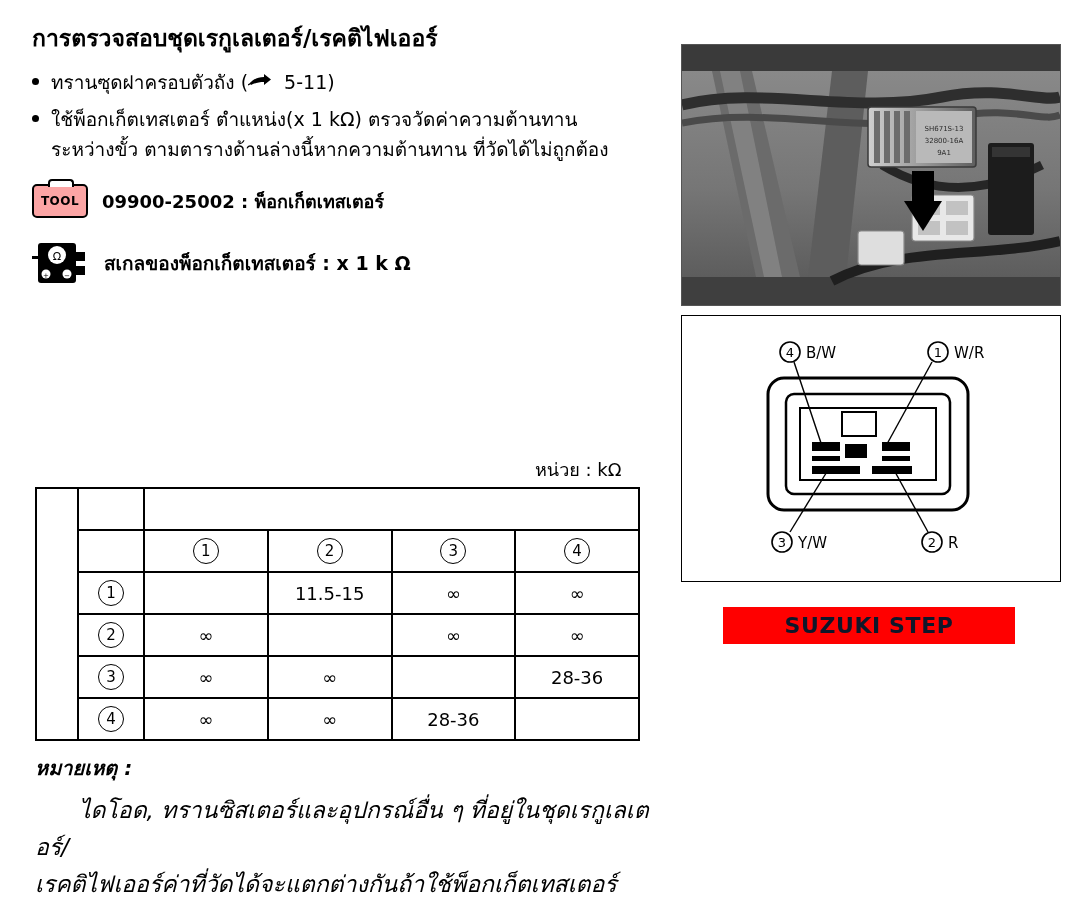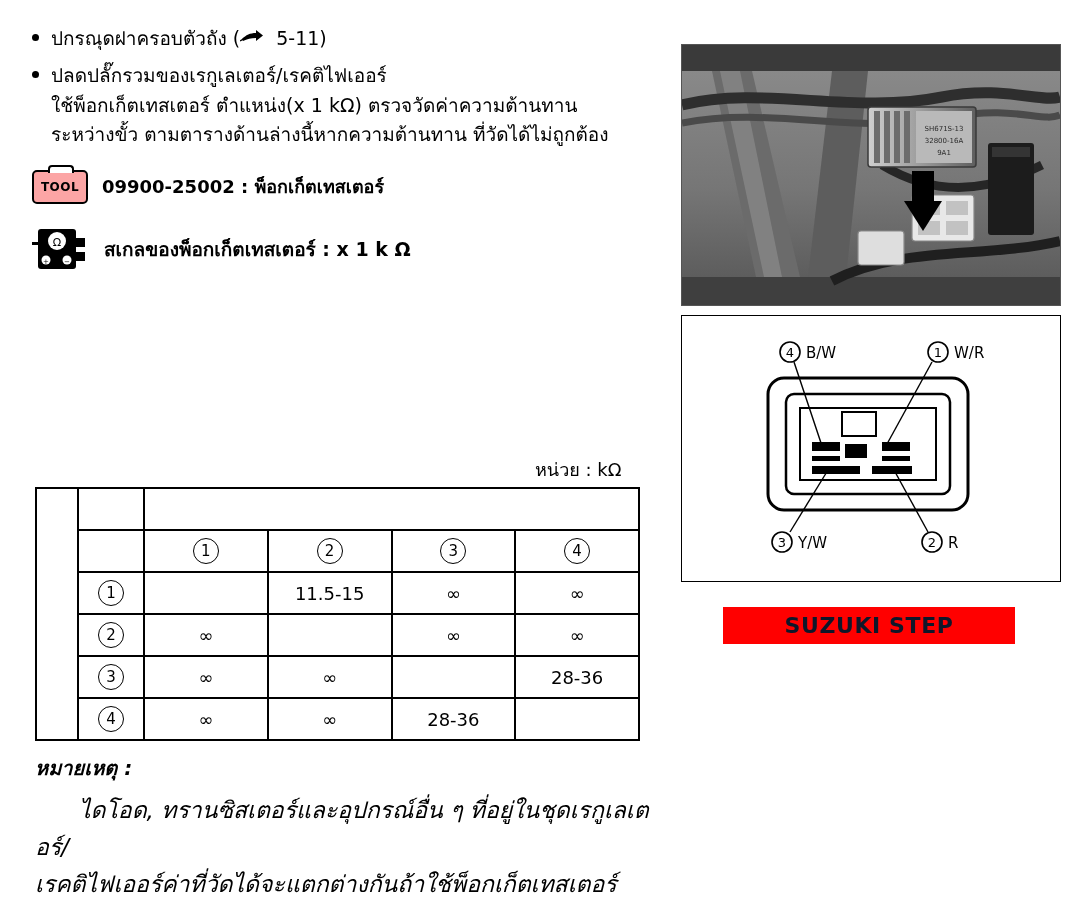--- a/index.html
+++ b/index.html
@@ -237,37 +237,37 @@
     white-space: nowrap;
   }
 </style>
 </head>
 <body>
 
 <div class="page">
 
   <div class="left-col">
 
+    <div class="heading">การตรวจสอบชุดเรกูเลเตอร์/เรคติไฟเออร์</div>
 
     <div class="bullet-row">
       <div class="bullet-dot"></div>
       <div class="bullet-text">
-        <span>ปกรณุดฝาครอบตัวถัง (</span><span class="hand-ref">
+        <span>ทรานซุดฝาครอบตัวถัง (</span><span class="hand-ref">
           <svg width="30" height="17" viewBox="0 0 30 17">
             <path d="M2 11 C6 7, 10 5, 16 5 L16 2 L23 7.5 L16 13 L16 10 C11 10, 7 11, 3 13 Z" fill="#000"></path>
             <path d="M0 13 C4 10, 8 9, 13 9" stroke="#000" stroke-width="1.3" fill="none"></path>
           </svg>
         </span><span> 5-11)</span>
       </div>
     </div>
 
     <div class="bullet-row">
       <div class="bullet-dot"></div>
       <div class="bullet-text">
-        <div>ปลดปลั๊กรวมของเรกูเลเตอร์/เรคติไฟเออร์</div>
         <div>ใช้พ็อกเก็ตเทสเตอร์ ตำแหน่ง(x 1 kΩ) ตรวจวัดค่าความต้านทาน</div>
         <div>ระหว่างขั้ว ตามตารางด้านล่างนี้หากความต้านทาน ที่วัดได้ไม่ถูกต้อง</div>
       </div>
     </div>
 
     <div class="tool-row">
       <div class="tool-badge">TOOL</div>
       <div class="tool-text">09900-25002 : พ็อกเก็ตเทสเตอร์</div>
     </div>
 

